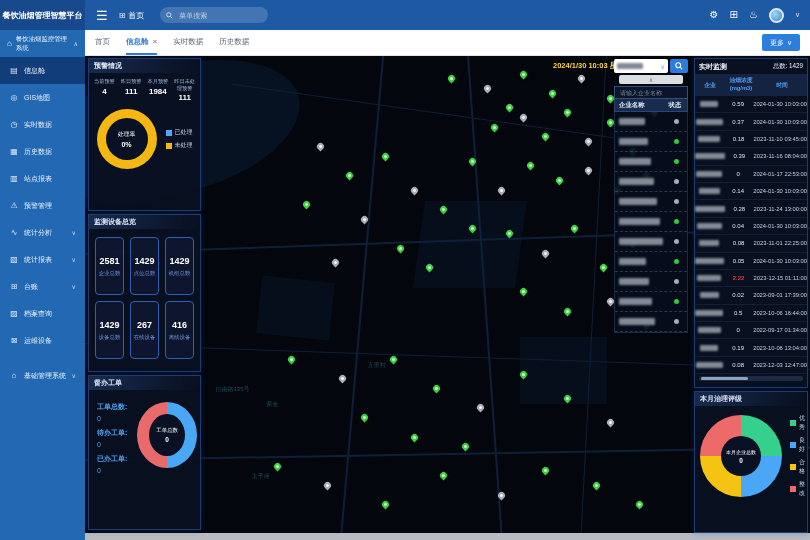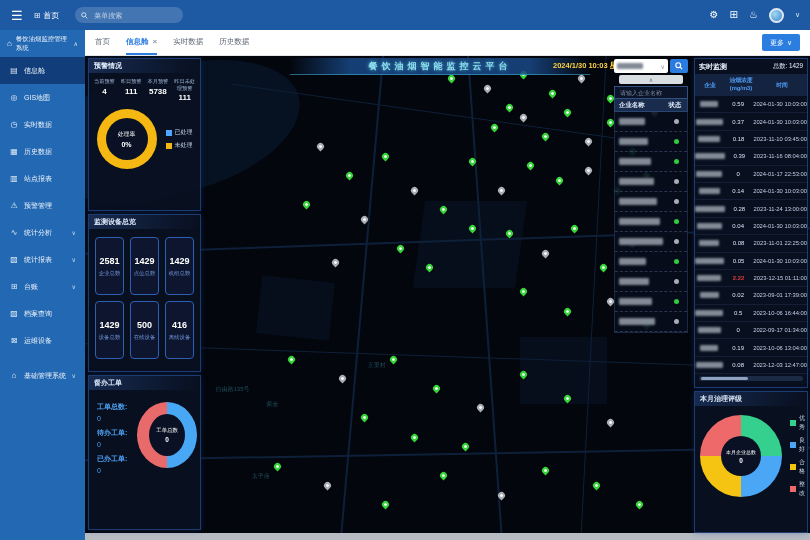--- a/index.html
+++ b/index.html
@@ -160,20 +160,21 @@
   .dot.offline{background:#a7adb6;}
 
   .blur-block{display:inline-block;background:#828a96;border-radius:1px;filter:blur(1.3px);}
 </style>
 </head>
 <body>
 
 <div class="app">
 
   <header class="topbar">
+    <div class="brand">餐饮油烟管理智慧平台</div>
     <span class="hamburger">☰</span>
     <div class="crumb">
       <span class="ci">⊞</span>
       <span>首页</span>
     </div>
     <div class="search">
       <svg width="7" height="7" viewBox="0 0 10 10">
           <circle cx="4" cy="4" r="3" fill="none" stroke="#d8e4f2" stroke-width="1.3"></circle>
           <line x1="6.4" y1="6.4" x2="9" y2="9" stroke="#d8e4f2" stroke-width="1.3"></line>
         </svg>
@@ -353,37 +354,36 @@
           <span class="pin online" style="left: 49%; top: 86%;"></span>
           <span class="pin offline" style="left: 57%; top: 90%;"></span>
           <span class="pin online" style="left: 63%; top: 85%;"></span>
           <span class="pin online" style="left: 70%; top: 88%;"></span>
           <span class="pin online" style="left: 76%; top: 92%;"></span>
           <span class="pin online" style="left: 26%; top: 84%;"></span>
         </div>
       <div class="map-footer"></div>
     </div>
 
-    <div class="map-banner">餐饮油烟智能监控云平台</div>
     <div class="map-datetime">2024/1/30 10:03 星期二</div>
 
     <section class="panel" id="warning-panel">
       <div class="panel-title">预警情况</div>
       <div class="w-stats" id="warn-stats">
           <div class="w-col">
             <div class="lb">当前预警</div>
             <div class="vl">4</div>
           </div>
           <div class="w-col">
             <div class="lb">昨日预警</div>
             <div class="vl">111</div>
           </div>
           <div class="w-col">
             <div class="lb">本月预警</div>
-            <div class="vl">5738</div>
+            <div class="vl">1984</div>
           </div>
           <div class="w-col">
             <div class="lb">昨日未处理预警</div>
             <div class="vl">111</div>
           </div>
         </div>
       <div class="w-body">
         <div class="donut" id="warn-donut" style="background: conic-gradient(rgb(77, 166, 255) 0%, rgb(77, 166, 255) 0%, rgb(245, 183, 18) 0%, rgb(245, 183, 18) 100%);">
           <div class="hole" id="warn-hole">
             <div class="hl">处理率</div>
@@ -416,21 +416,21 @@
           </div>
           <div class="dev-box">
             <div class="dev-val">1429</div>
             <div class="dev-lb">机组总数</div>
           </div>
           <div class="dev-box">
             <div class="dev-val">1429</div>
             <div class="dev-lb">设备总数</div>
           </div>
           <div class="dev-box">
-            <div class="dev-val">500</div>
+            <div class="dev-val">267</div>
             <div class="dev-lb">在线设备</div>
           </div>
           <div class="dev-box">
             <div class="dev-val">416</div>
             <div class="dev-lb">离线设备</div>
           </div>
         </div>
     </section>
 
     <section class="panel" id="workorder-panel">

